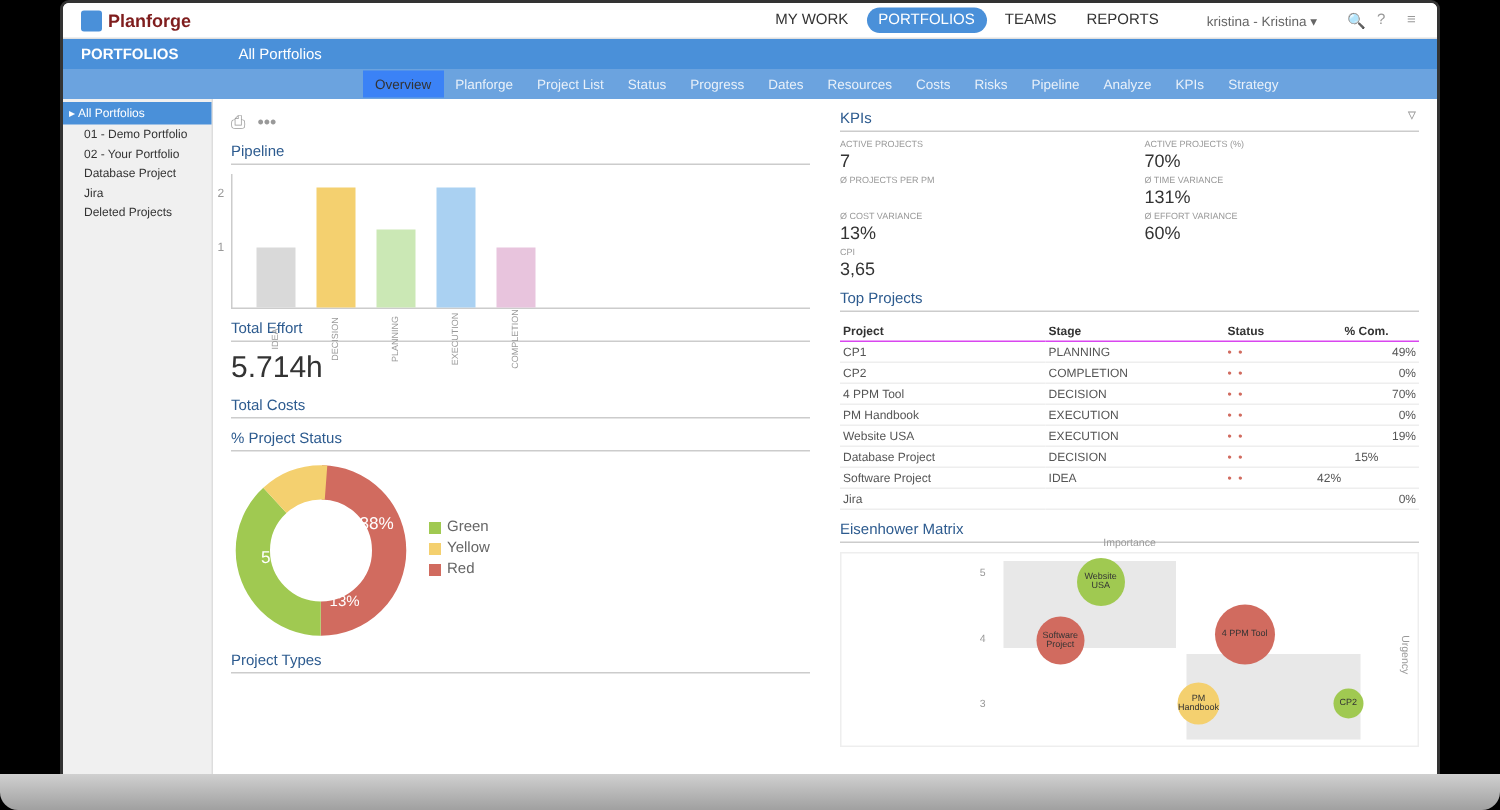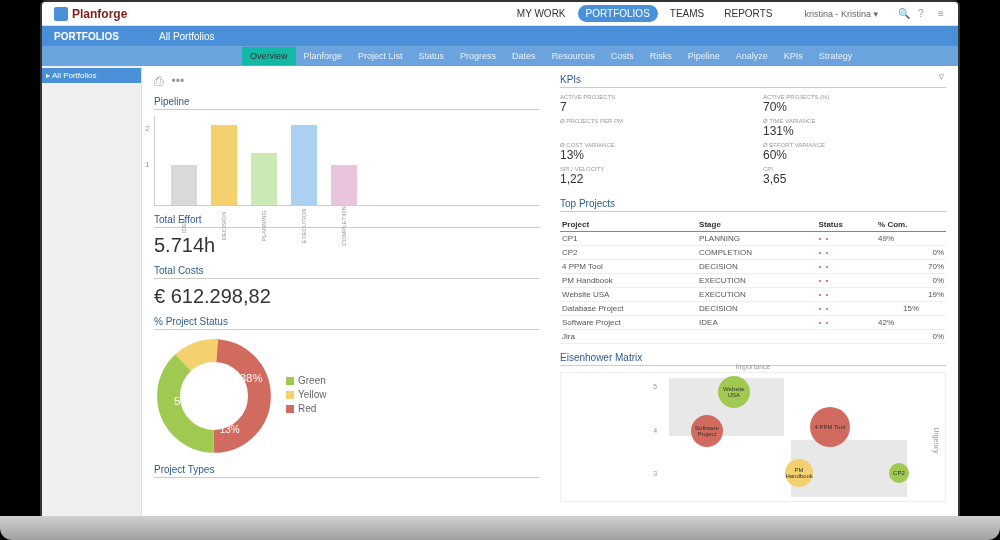--- a/index.html
+++ b/index.html
@@ -11,21 +11,21 @@
 .logo::before{content:"";width:14px;height:14px;background:#4a90d9;border-radius:2px;margin-right:4px;display:inline-block}
 .topnav{margin-left:auto;display:flex;align-items:center;gap:4px}
 .topnav span{padding:3px 8px;color:#333;cursor:pointer}
 .topnav .active{background:#4a90d9;color:#fff;border-radius:10px}
 .topnav .user{margin-left:12px;color:#666;font-size:9px}
 .topnav .icon{width:12px;color:#999;cursor:pointer}
 .blueband{height:20px;background:#4a90d9;display:flex;align-items:center;padding:0 12px;color:#fff;font-size:10px}
 .blueband .section{font-weight:bold;margin-right:40px}
 .tabbar{height:20px;background:#6ba3df;display:flex;align-items:center;padding-left:200px;font-size:9px}
 .tabbar span{padding:4px 8px;color:#e8f0f9;cursor:pointer}
-.tabbar .active{background:#14b8a6;color:#333}
+.tabbar .active{background:#3b82f6;color:#333}
 .body{display:flex;height:calc(100% - 64px)}
 .sidebar{width:100px;background:#f0f0f0;border-right:1px solid #ddd;font-size:8px;padding:2px 0}
 .sidebar .hdr{background:#4a90d9;color:#fff;padding:3px 4px;display:flex;align-items:center}
 .sidebar .hdr::before{content:"▸";margin-right:2px}
 .sidebar .item{padding:2px 4px 2px 14px;color:#333;cursor:pointer;white-space:nowrap;overflow:hidden}
 .main{flex:1;padding:8px 12px;overflow:auto;font-size:9px;color:#333;display:flex;gap:20px}
 .col{flex:1;min-width:0}
 .toolbar{display:flex;gap:8px;color:#999;font-size:12px;margin-bottom:6px}
 .sectitle{color:#2d5b8f;font-size:10px;border-bottom:1px solid #ccc;padding-bottom:2px;margin-bottom:6px;margin-top:8px}
 .sectitle:first-child{margin-top:0}
@@ -90,20 +90,27 @@
       <span>Analyze</span>
       <span>KPIs</span>
       <span>Strategy</span>
     </div>
   <span class="filter">▿</span>
   <div class="body">
     <div class="sidebar">
       <div class="hdr">
           <span>All Portfolios</span>
         </div>
+      <div id="sideitems">
+          <div class="item">01 - Demo Portfolio</div>
+          <div class="item">02 - Your Portfolio</div>
+          <div class="item">Database Project</div>
+          <div class="item">Jira</div>
+          <div class="item">Deleted Projects</div>
+        </div>
     </div>
     <div class="main">
       <div class="col">
         <div class="toolbar">
           <span>⎙</span>
           <span>•••</span>
         </div>
         <div class="sectitle">Pipeline</div>
         <div class="barchart" id="barchart">
             <div class="bar" style="height: 40px; background: rgb(217, 217, 217);">
@@ -118,21 +125,20 @@
             <div class="bar" style="height: 80px; background: rgb(170, 209, 242);">
               <span>EXECUTION</span>
             </div>
             <div class="bar" style="height: 40px; background: rgb(232, 196, 221);">
               <span>COMPLETION</span>
             </div>
           </div>
         <div class="sectitle">Total Effort</div>
         <div class="bigval">5.714h</div>
         <div class="sectitle">Total Costs</div>
-        <div class="bigval">€ 612.298,82</div>
         <div class="sectitle">% Project Status</div>
         <div class="donut">
           <svg viewBox="0 0 42 42">
             <circle cx="21" cy="21" r="15.9" fill="none" stroke="#d16b5f" stroke-width="8" stroke-dasharray="50 50" stroke-dashoffset="25"></circle>
             <circle cx="21" cy="21" r="15.9" fill="none" stroke="#a0c951" stroke-width="8" stroke-dasharray="38 62" stroke-dashoffset="75"></circle>
             <circle cx="21" cy="21" r="15.9" fill="none" stroke="#f4d06f" stroke-width="8" stroke-dasharray="13 87" stroke-dashoffset="37"></circle>
             <text x="30" y="16" font-size="4" fill="#fff">38%</text>
             <text x="23" y="34" font-size="3.5" fill="#fff">13%</text>
             <text x="7" y="24" font-size="4" fill="#fff">50%</text>
           </svg>
@@ -164,48 +170,44 @@
             </div>
             <div class="kpi">
               <div class="lbl">Ø Cost Variance</div>
               <div class="val">13%</div>
             </div>
             <div class="kpi">
               <div class="lbl">Ø Effort Variance</div>
               <div class="val">60%</div>
             </div>
             <div class="kpi">
-              <div class="lbl">SPI / Velocity</div>
-              <div class="val">1,22</div>
-            </div>
-            <div class="kpi">
               <div class="lbl">CPI</div>
               <div class="val">3,65</div>
             </div>
             <div class="kpi">
               <div class="lbl"></div>
               <div class="val"></div>
             </div>
           </div>
         <div class="sectitle">Top Projects</div>
         <table class="table">
           <thead>
               <tr>
             <th>Project</th>
             <th>Stage</th>
             <th>Status</th>
-            <th style="text-align:left">% Com.</th>
+            <th style="text-align:center">% Com.</th>
           </tr>
             </thead>
           <tbody id="projrows">
               <tr>
                 <td>CP1</td>
                 <td>PLANNING</td>
                 <td class="dots" style="color:#d16b5f">•  •</td>
-                <td style="">49%</td>
+                <td style="text-align:right">49%</td>
               </tr>
               <tr>
                 <td>CP2</td>
                 <td>COMPLETION</td>
                 <td class="dots" style="color:#d16b5f">•  •</td>
                 <td style="text-align:right">0%</td>
               </tr>
               <tr>
                 <td>4 PPM Tool</td>
                 <td>DECISION</td>

